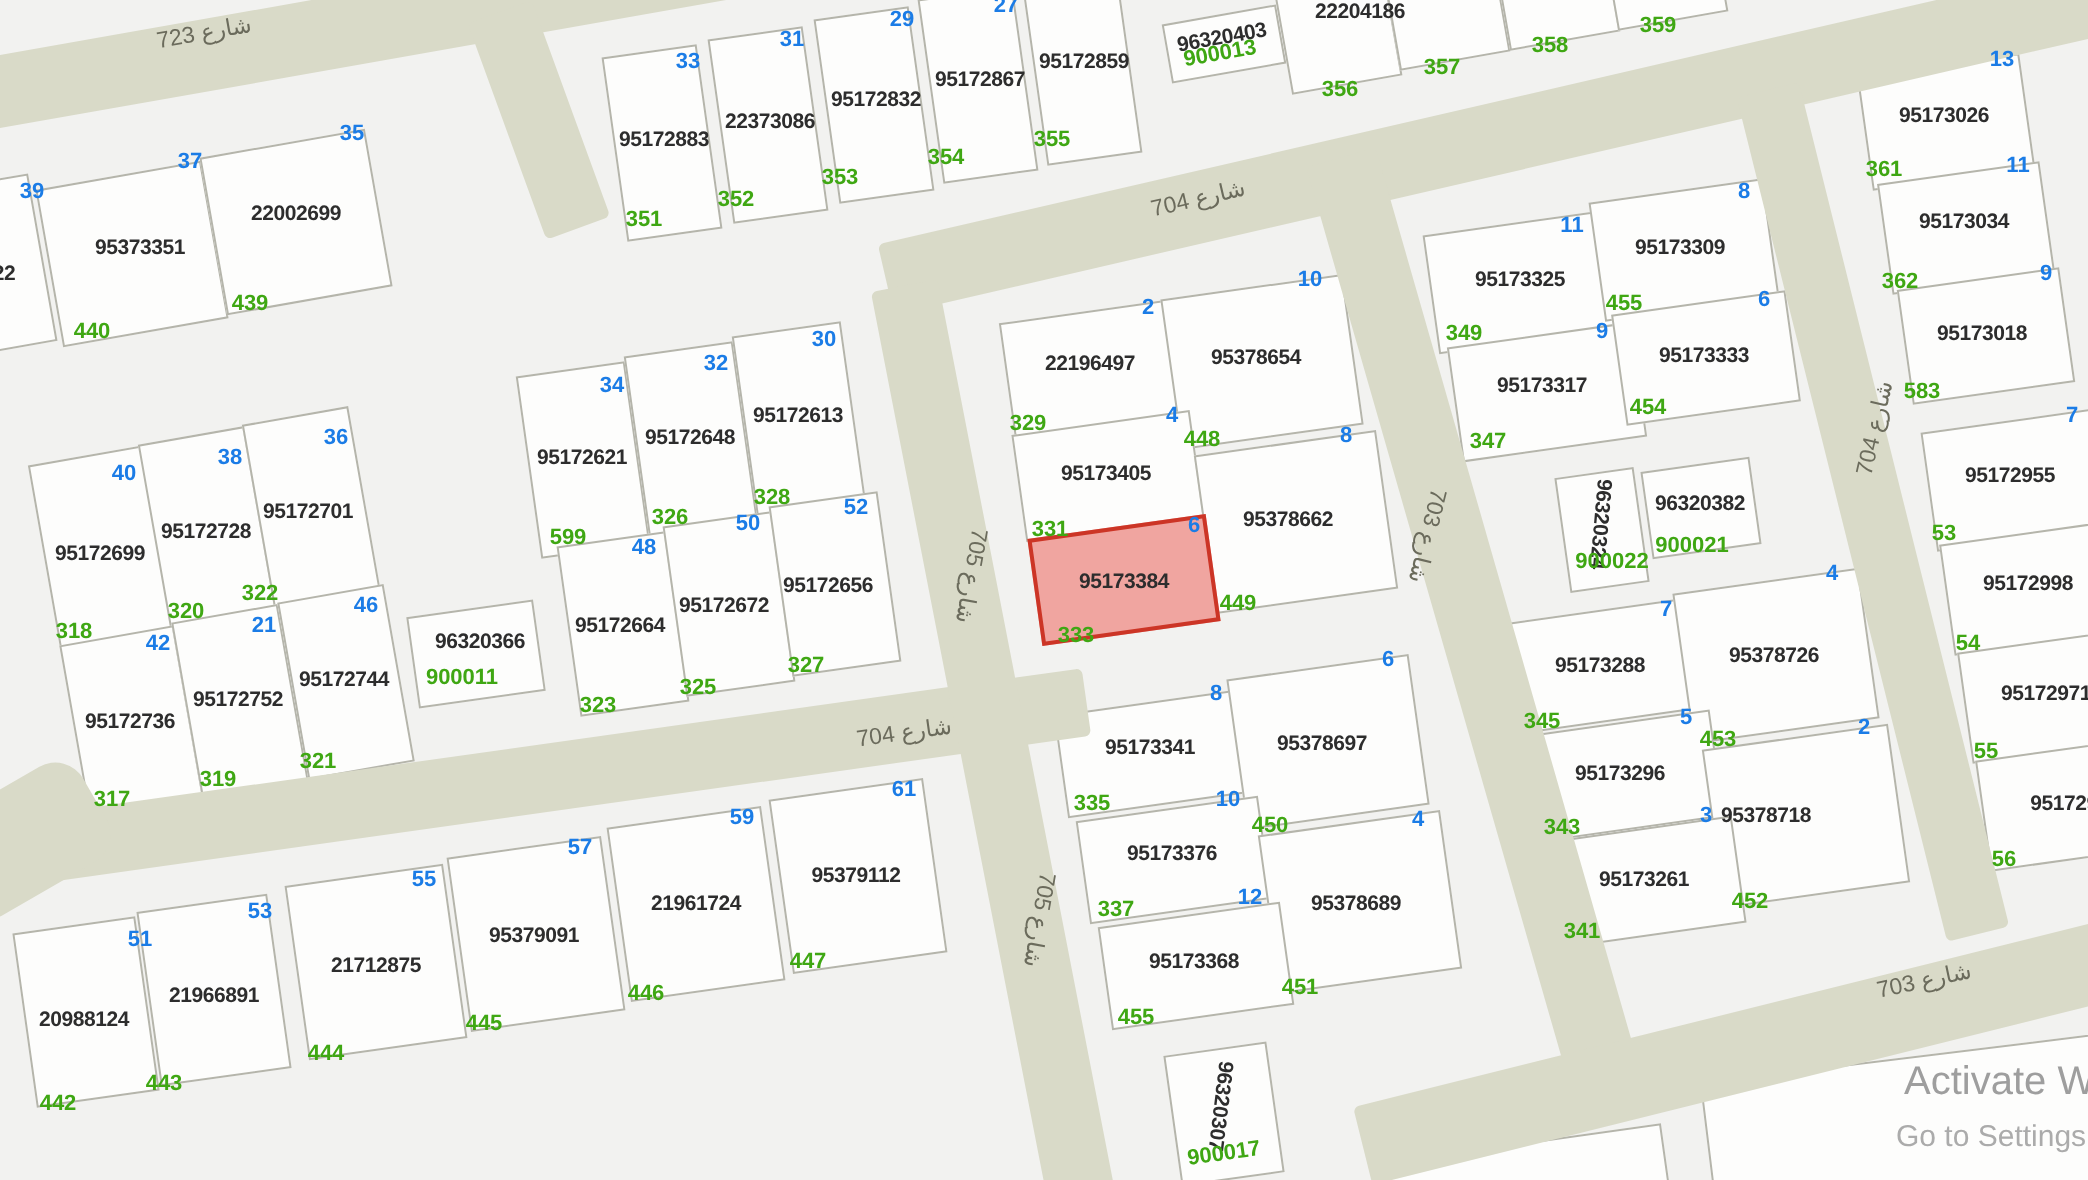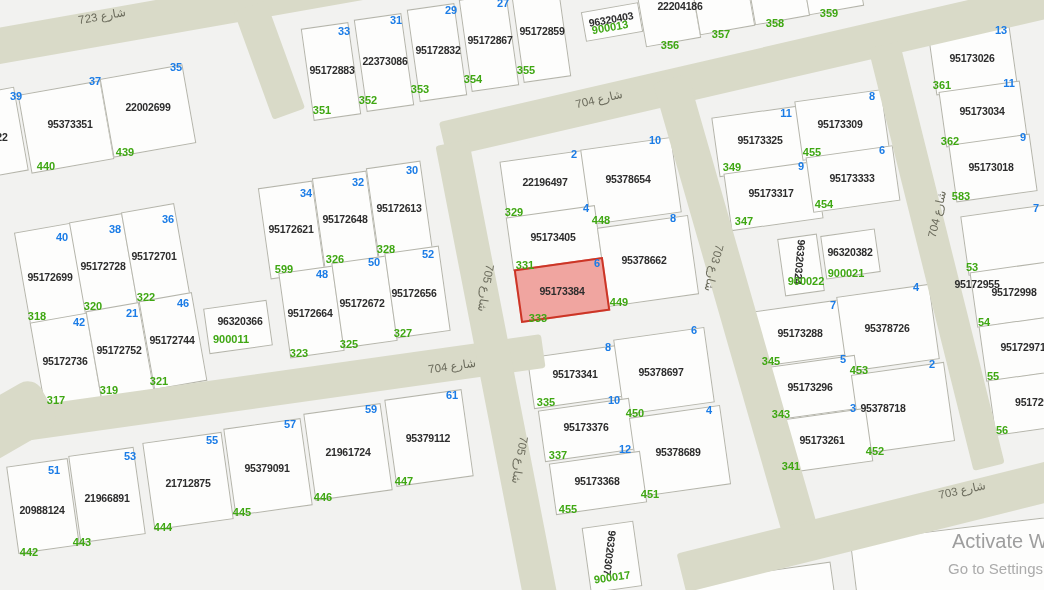--- a/index.html
+++ b/index.html
@@ -69,21 +69,21 @@
     <div class="lbl lk" style="left: 883px; top: 408px; transform: translate(-50%, -50%) rotate(0deg);">95378718</div>
     <div class="parcel" style="left: 776.5px; top: 414px; transform: rotate(-8deg); width: 93px; height: 54px;"></div>
     <div class="lbl lk" style="left: 822px; top: 440px; transform: translate(-50%, -50%) rotate(0deg);">95173261</div>
     <div class="parcel" style="left: 932px; top: 32px; transform: rotate(-8deg); width: 82px; height: 58px;"></div>
     <div class="lbl lk" style="left: 972px; top: 58px; transform: translate(-50%, -50%) rotate(0deg);">95173026</div>
     <div class="parcel" style="left: 942px; top: 86px; transform: rotate(-8deg); width: 82px; height: 56px;"></div>
     <div class="lbl lk" style="left: 982px; top: 111px; transform: translate(-50%, -50%) rotate(0deg);">95173034</div>
     <div class="parcel" style="left: 952px; top: 139px; transform: rotate(-8deg); width: 82px; height: 58px;"></div>
     <div class="lbl lk" style="left: 991px; top: 167px; transform: translate(-50%, -50%) rotate(0deg);">95173018</div>
     <div class="parcel" style="left: 964px; top: 210px; transform: rotate(-8deg); width: 88px; height: 60px;"></div>
-    <div class="lbl lk" style="left: 977px; top: 238px; transform: translate(-50%, -50%) rotate(0deg); margin-top: 46px;">95172955</div>
+    <div class="lbl lk" style="left: 1005px; top: 238px; transform: translate(-50%, -50%) rotate(0deg);">95172955</div>
     <div class="parcel" style="left: 973px; top: 266px; transform: rotate(-8deg); width: 88px; height: 56px;"></div>
     <div class="lbl lk" style="left: 1014px; top: 292px; transform: translate(-50%, -50%) rotate(0deg);">95172998</div>
     <div class="parcel" style="left: 982px; top: 320px; transform: rotate(-8deg); width: 88px; height: 56px;"></div>
     <div class="lbl lk" style="left: 1023px; top: 347px; transform: translate(-50%, -50%) rotate(0deg);">95172971</div>
     <div class="parcel" style="left: 991px; top: 374px; transform: rotate(-8deg); width: 88px; height: 56px;"></div>
     <div class="lbl lk" style="left: 1032px; top: 402px; transform: translate(-50%, -50%) rotate(0deg);">951729</div>
     <div class="parcel" style="left: 22px; top: 227px; transform: rotate(-10deg); width: 58px; height: 98px;"></div>
     <div class="lbl lk" style="left: 50px; top: 277px; transform: translate(-50%, -50%) rotate(0deg);">95172699</div>
     <div class="parcel" style="left: 77px; top: 217px; transform: rotate(-10deg); width: 54px; height: 98px;"></div>
     <div class="lbl lk" style="left: 103px; top: 266px; transform: translate(-50%, -50%) rotate(0deg);">95172728</div>
@@ -187,21 +187,21 @@
     <div class="lbl lb" style="left: 168px; top: 219px; transform: translate(-50%, -50%); text-align: right;">36</div>
     <div class="lbl lb" style="left: 79px; top: 322px; transform: translate(-50%, -50%);">42</div>
     <div class="lbl lb" style="left: 132px; top: 313px; transform: translate(-50%, -50%);">21</div>
     <div class="lbl lb" style="left: 183px; top: 303px; transform: translate(-50%, -50%);">46</div>
     <div class="lbl lb" style="left: 306px; top: 193px; transform: translate(-50%, -50%);">34</div>
     <div class="lbl lb" style="left: 358px; top: 182px; transform: translate(-50%, -50%);">32</div>
     <div class="lbl lb" style="left: 412px; top: 170px; transform: translate(-50%, -50%);">30</div>
     <div class="lbl lb" style="left: 322px; top: 274px; transform: translate(-50%, -50%);">48</div>
     <div class="lbl lb" style="left: 374px; top: 262px; transform: translate(-50%, -50%);">50</div>
     <div class="lbl lb" style="left: 428px; top: 254px; transform: translate(-50%, -50%);">52</div>
-    <div class="lbl lb" style="left: 54px; top: 470px; transform: translate(-50%, -50%); text-align: center;">51</div>
+    <div class="lbl lb" style="left: 70px; top: 470px; transform: translate(-50%, -50%); text-align: center;">51</div>
     <div class="lbl lb" style="left: 130px; top: 456px; transform: translate(-50%, -50%);">53</div>
     <div class="lbl lb" style="left: 212px; top: 440px; transform: translate(-50%, -50%);">55</div>
     <div class="lbl lb" style="left: 290px; top: 424px; transform: translate(-50%, -50%);">57</div>
     <div class="lbl lb" style="left: 371px; top: 409px; transform: translate(-50%, -50%);">59</div>
     <div class="lbl lb" style="left: 452px; top: 395px; transform: translate(-50%, -50%);">61</div>
     <div class="lbl lb" style="left: 608px; top: 347px; transform: translate(-50%, -50%);">8</div>
     <div class="lbl lb" style="left: 694px; top: 330px; transform: translate(-50%, -50%);">6</div>
     <div class="lbl lb" style="left: 614px; top: 400px; transform: translate(-50%, -50%);">10</div>
     <div class="lbl lb" style="left: 709px; top: 410px; transform: translate(-50%, -50%);">4</div>
     <div class="lbl lb" style="left: 625px; top: 449px; transform: translate(-50%, -50%);">12</div>
@@ -235,21 +235,21 @@
     <div class="lbl lg" style="left: 791px; top: 466px; transform: translate(-50%, -50%) rotate(0deg);">341</div>
     <div class="lbl lg" style="left: 942px; top: 85px; transform: translate(-50%, -50%) rotate(0deg);">361</div>
     <div class="lbl lg" style="left: 950px; top: 141px; transform: translate(-50%, -50%) rotate(0deg);">362</div>
     <div class="lbl lg" style="left: 961px; top: 196px; transform: translate(-50%, -50%) rotate(0deg);">583</div>
     <div class="lbl lg" style="left: 972px; top: 267px; transform: translate(-50%, -50%) rotate(0deg);">53</div>
     <div class="lbl lg" style="left: 984px; top: 322px; transform: translate(-50%, -50%) rotate(0deg);">54</div>
     <div class="lbl lg" style="left: 993px; top: 376px; transform: translate(-50%, -50%) rotate(0deg);">55</div>
     <div class="lbl lg" style="left: 1002px; top: 430px; transform: translate(-50%, -50%) rotate(0deg);">56</div>
     <div class="lbl lg" style="left: 37px; top: 316px; transform: translate(-50%, -50%) rotate(0deg);">318</div>
     <div class="lbl lg" style="left: 93px; top: 306px; transform: translate(-50%, -50%) rotate(0deg);">320</div>
-    <div class="lbl lg" style="left: 146px; top: 297px; transform: translate(-50%, -50%) rotate(0deg);">322</div>
+    <div class="lbl lg" style="left: 130px; top: 297px; transform: translate(-50%, -50%) rotate(0deg);">322</div>
     <div class="lbl lg" style="left: 56px; top: 400px; transform: translate(-50%, -50%) rotate(0deg);">317</div>
     <div class="lbl lg" style="left: 109px; top: 390px; transform: translate(-50%, -50%) rotate(0deg);">319</div>
     <div class="lbl lg" style="left: 159px; top: 381px; transform: translate(-50%, -50%) rotate(0deg);">321</div>
     <div class="lbl lg" style="left: 284px; top: 269px; transform: translate(-50%, -50%) rotate(0deg);">599</div>
     <div class="lbl lg" style="left: 335px; top: 259px; transform: translate(-50%, -50%) rotate(0deg);">326</div>
     <div class="lbl lg" style="left: 386px; top: 249px; transform: translate(-50%, -50%) rotate(0deg);">328</div>
     <div class="lbl lg" style="left: 299px; top: 353px; transform: translate(-50%, -50%) rotate(0deg);">323</div>
     <div class="lbl lg" style="left: 349px; top: 344px; transform: translate(-50%, -50%) rotate(0deg);">325</div>
     <div class="lbl lg" style="left: 403px; top: 333px; transform: translate(-50%, -50%) rotate(0deg);">327</div>
     <div class="lbl lg" style="left: 231px; top: 339px; transform: translate(-50%, -50%) rotate(0deg);">900011</div>

